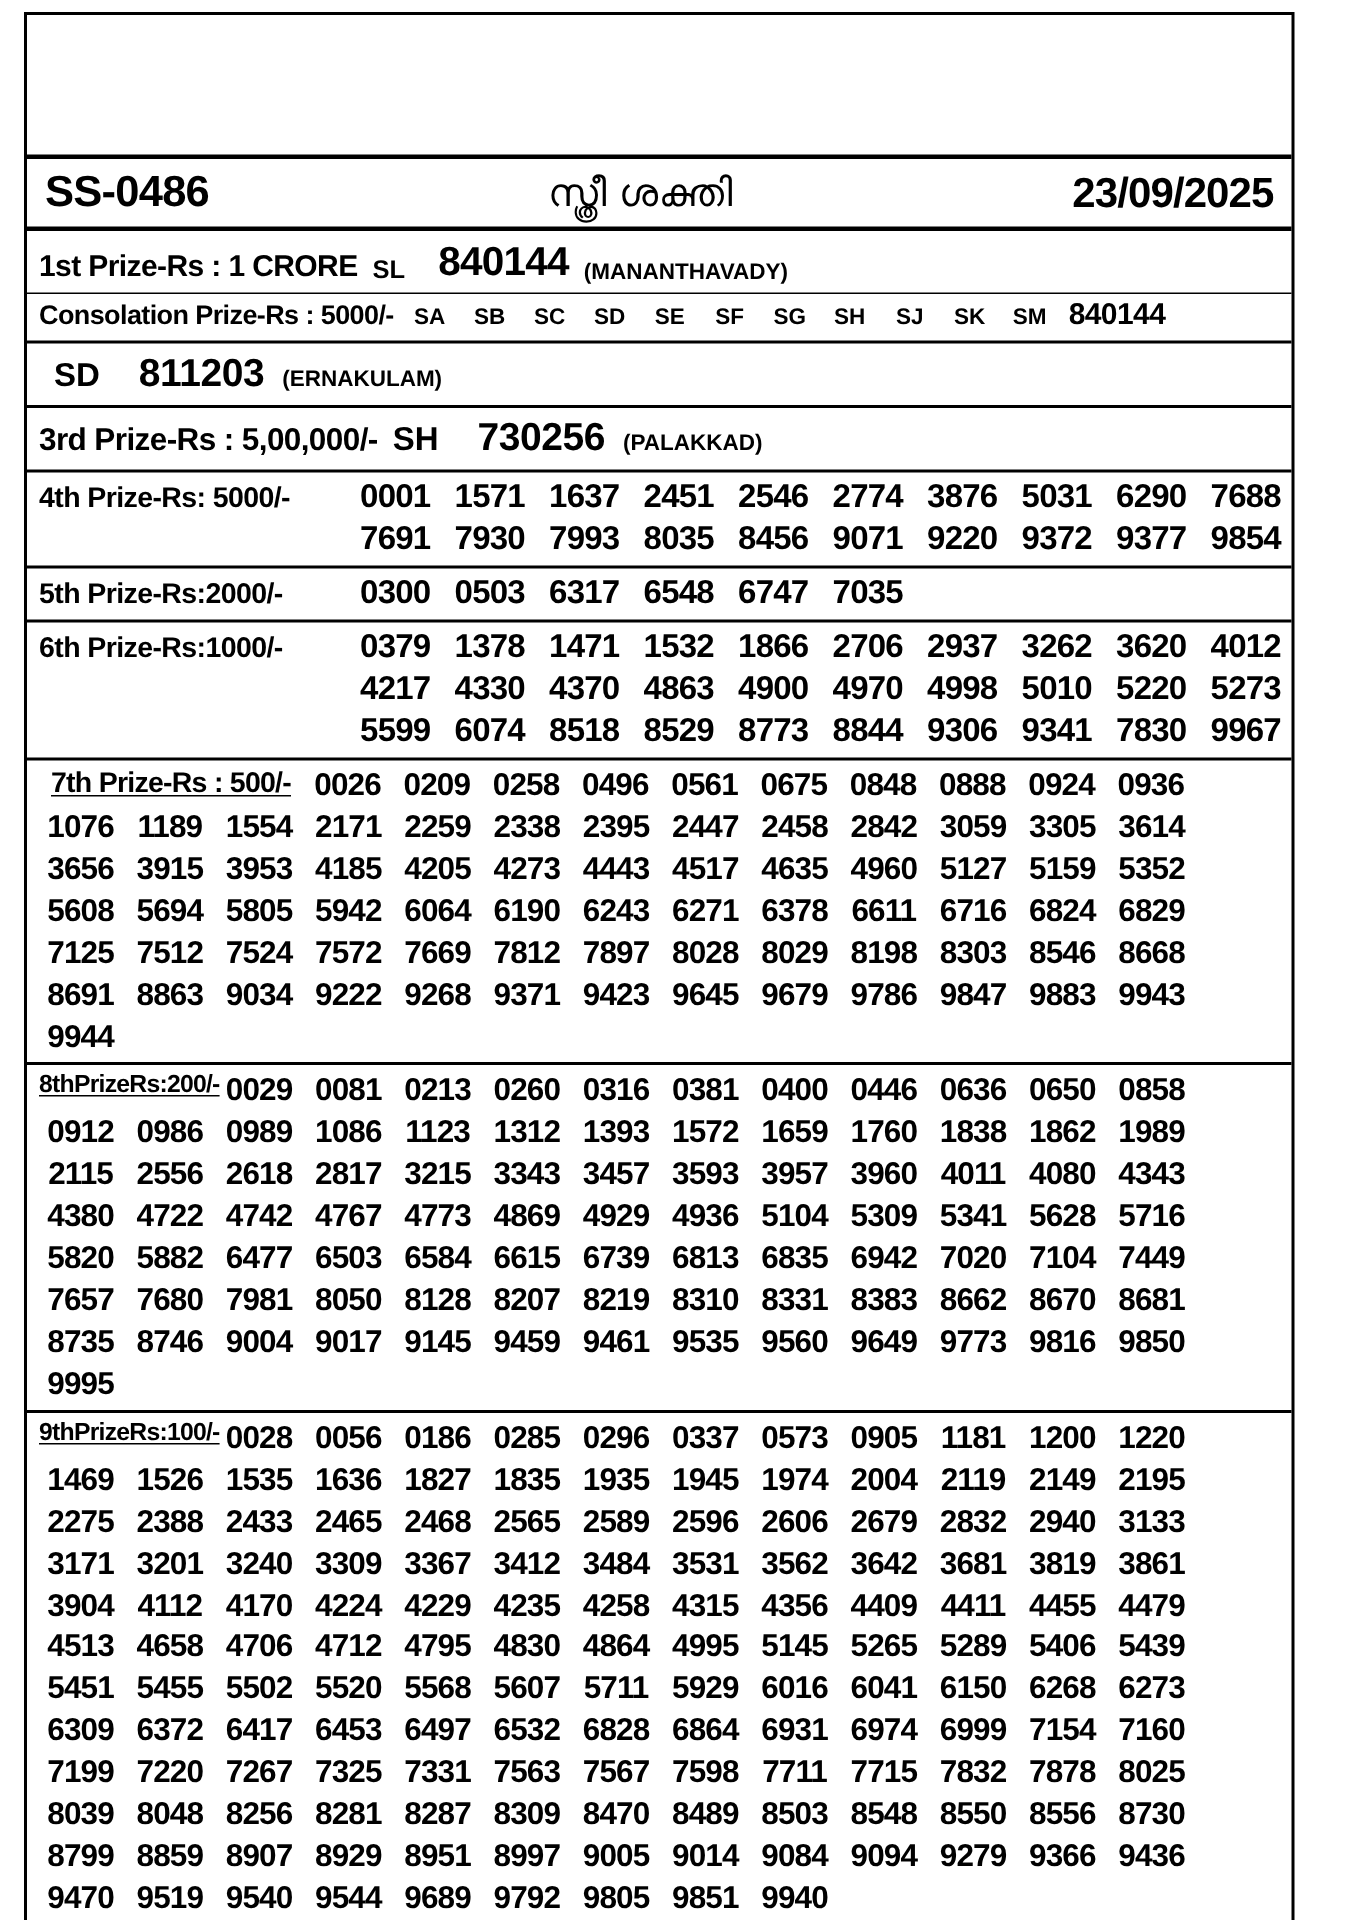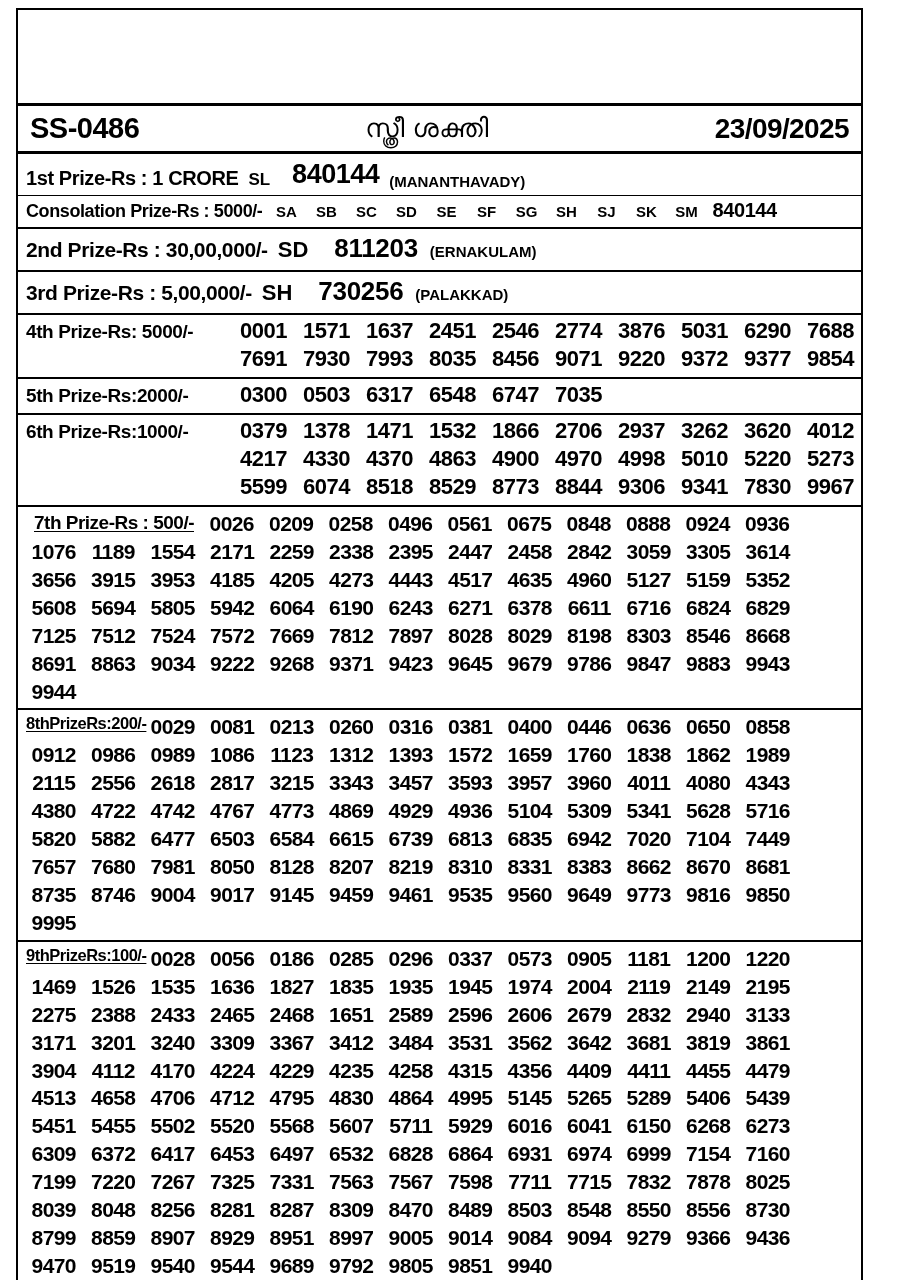--- a/index.html
+++ b/index.html
@@ -168,21 +168,20 @@
           <span>SJ</span>
           <span>SK</span>
           <span>SM</span>
         </span>
       <span class="num">840144</span>
     </div>
   </div>
 
   <div class="band">
     <div class="row p23">
-      <span class="lbl">2nd Prize-Rs : 30,00,000/-</span>
       <span class="series">SD</span>
       <span class="num">811203</span>
       <span class="place">(ERNAKULAM)</span>
     </div>
   </div>
 
   <div class="band">
     <div class="row p23">
       <span class="lbl">3rd Prize-Rs : 5,00,000/-</span>
       <span class="series">SH</span>
@@ -495,21 +494,21 @@
         <div class="cell">1974</div>
         <div class="cell">2004</div>
         <div class="cell">2119</div>
         <div class="cell">2149</div>
         <div class="cell">2195</div>
         <div class="cell">2275</div>
         <div class="cell">2388</div>
         <div class="cell">2433</div>
         <div class="cell">2465</div>
         <div class="cell">2468</div>
-        <div class="cell">1651</div>
+        <div class="cell">2565</div>
         <div class="cell">2589</div>
         <div class="cell">2596</div>
         <div class="cell">2606</div>
         <div class="cell">2679</div>
         <div class="cell">2832</div>
         <div class="cell">2940</div>
         <div class="cell">3133</div>
         <div class="cell">3171</div>
         <div class="cell">3201</div>
         <div class="cell">3240</div>

